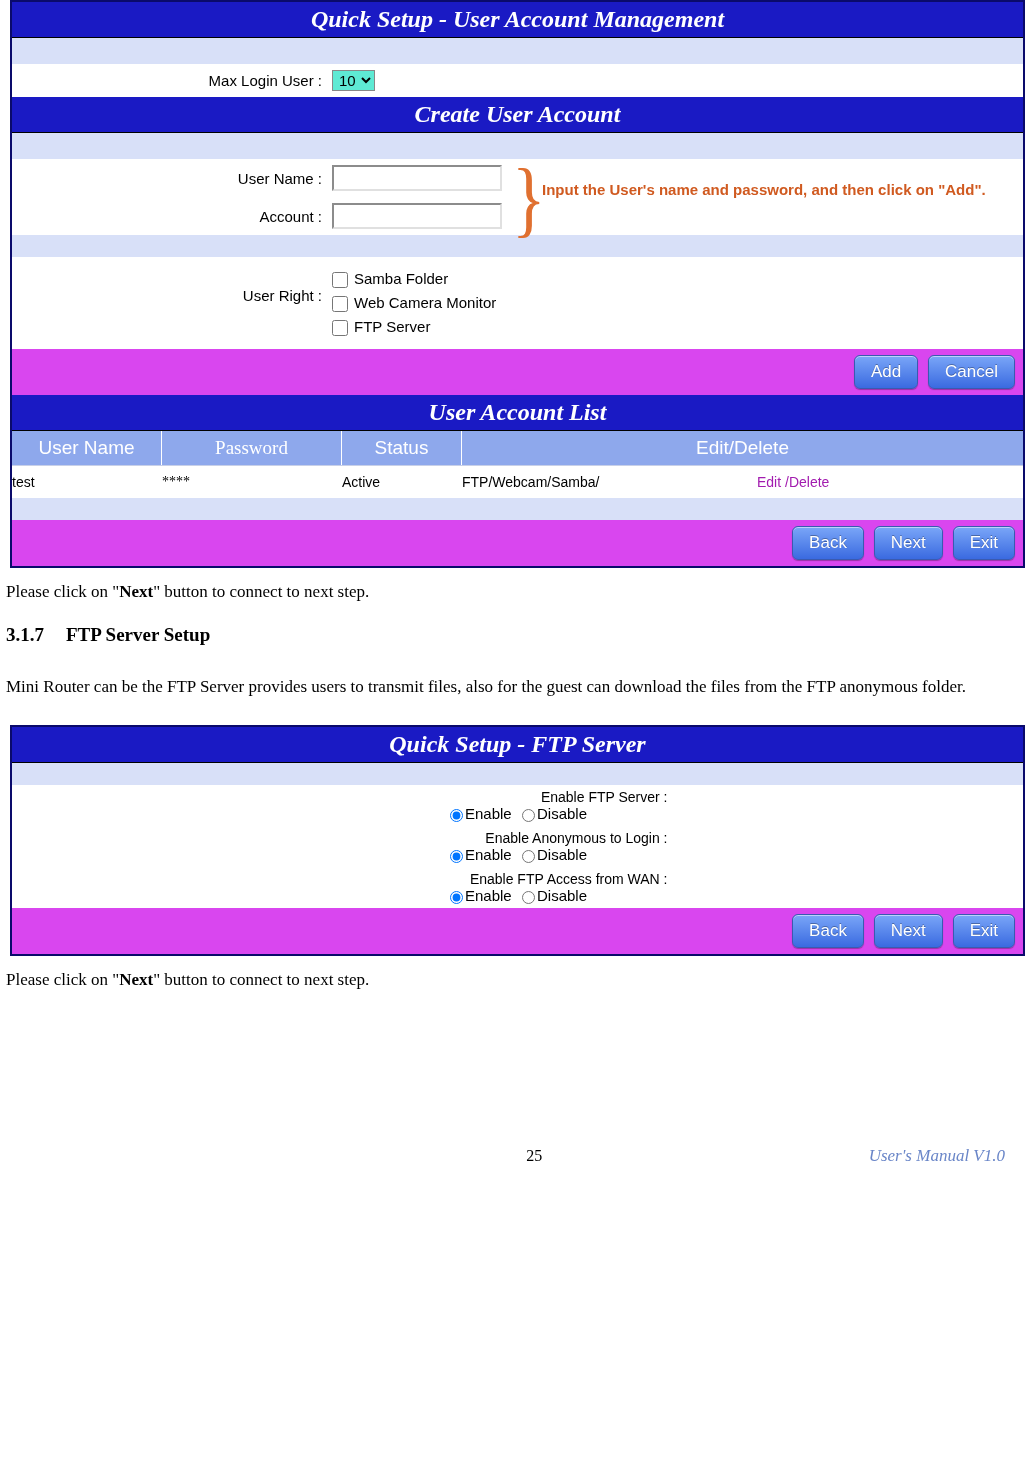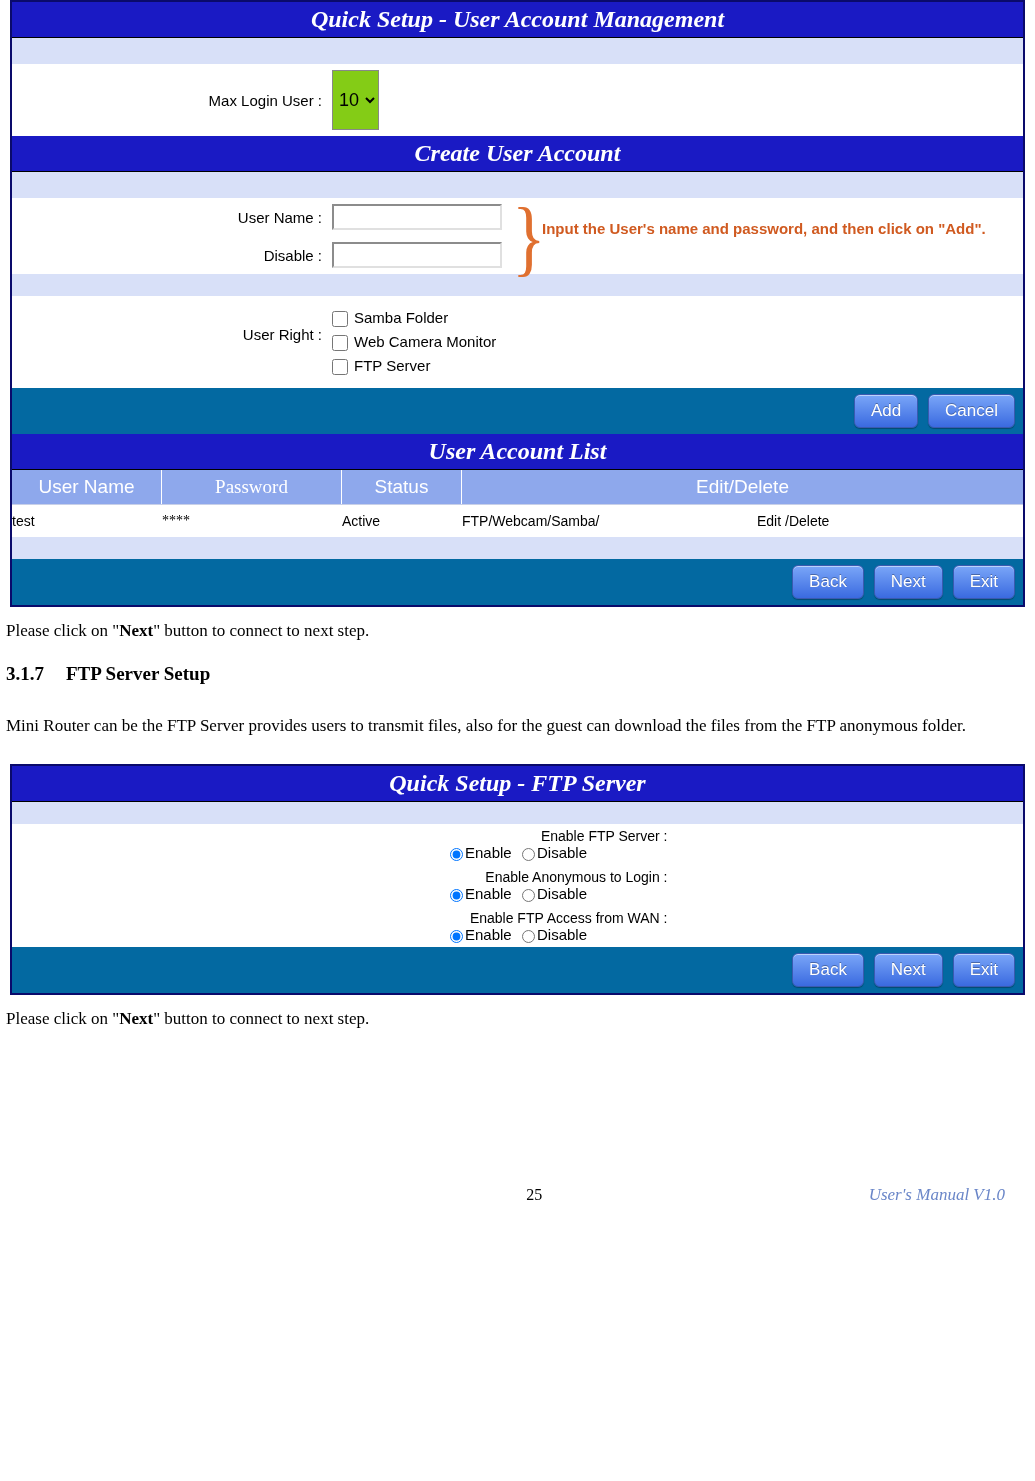--- a/index.html
+++ b/index.html
@@ -23,41 +23,41 @@
     font-size: 24px;
     padding: 4px 0;
     border-bottom: 1px solid #000;
   }
   .lightbar { background: #d8e0f8; height: 26px; }
   .lightbar2 { background: #d8e0f8; height: 22px; }
   .row { display: flex; align-items: center; padding: 6px 0; }
   .lbl { width: 320px; text-align: right; padding-right: 10px; font-size: 15px; }
   .val { flex: 1; display: flex; align-items: center; }
   select {
-    font-size: 18px; padding: 18px 2px; background: #84cc16; border: 1px solid #888;
+    font-size: 15px; padding: 0 2px; background: #5eead4; border: 1px solid #888;
   }
   select.winsel { font-family: Arial; }
   input[type=text], input[type=password] {
     width: 170px; height: 26px; border: 2px inset #e0e0e0; background: #fff;
   }
   .callout {
     position: relative;
   }
   .brace {
     color: #e07030; font-size: 70px; font-family: serif; line-height: 0;
     position: absolute; left: 500px; top: 40px; transform: scaleY(1.2);
   }
   .calltxt {
     position: absolute; left: 530px; top: 22px; color: #d05a20;
     font-family: Verdana, sans-serif; font-weight: bold; font-size: 15px;
     width: 500px;
   }
   .chk { width: 16px; height: 16px; vertical-align: middle; margin-right: 6px; }
   .btnbar {
-    background: #0369a1; text-align: right; padding: 6px 8px;
+    background: #d946ef; text-align: right; padding: 6px 8px;
   }
   .btn3d {
     display: inline-block; min-width: 60px; padding: 6px 16px;
     font-family: Arial; font-size: 17px; font-weight: normal;
     color: #fff; text-align: center; margin-left: 6px;
     background: linear-gradient(#7aa6f8,#3a6ae0);
     border: 1px solid #3a5ab0;
     border-radius: 6px;
     box-shadow: inset 0 1px 0 rgba(255,255,255,0.5), 0 1px 1px rgba(0,0,0,0.3);
     text-shadow: 0 -1px 0 rgba(0,0,0,0.3);
@@ -71,21 +71,21 @@
   .c-user { width: 150px; }
   .c-pass { width: 180px; font-family: Liberation Serif, serif; }
   .c-stat { width: 120px; }
   .c-right { width: 295px; }
   .c-ed   { flex: 1; border-right: none !important; }
   .tblrow {
     display: flex; background: #fff; font-family: Arial; font-size: 14px;
     border-top: 1px solid #c8d0e8;
   }
   .tblrow > div { padding: 8px 0; text-align: left; }
-  .editdel { color: #000000; }
+  .editdel { color: #a21caf; }
 
   .doc { padding: 10px 12px 0 6px; font-family: Verdana; font-size: 17px; line-height: 1.7; }
   .doc strong { font-weight: bold; }
   .sec-head { font-weight: bold; font-size: 19px; margin: 12px 0 18px 0; display: flex; gap: 22px;}
   .footer {
     display: flex; justify-content: space-between; align-items: baseline;
     margin-top: 140px; padding: 0 30px 0 0; font-family: Verdana;
   }
   .pagenum { flex:1; text-align:center; font-family:'Times New Roman',serif; font-size:16px;margin-top:12px; }
   .footright { color:#6a86c8; font-style:italic; font-size:17px; }
@@ -114,21 +114,21 @@
   <div class="lightbar"></div>
 
   <div class="callout">
     <div class="row">
       <div class="lbl">User Name :</div>
       <div class="val">
           <input type="text" style="">
         </div>
     </div>
     <div class="row">
-      <div class="lbl">Disable :</div>
+      <div class="lbl">Account :</div>
       <div class="val">
           <input type="password" style="">
         </div>
     </div>
     <span class="brace">}</span>
     <div class="calltxt">Input the User's name and password, and then click on "Add".</div>
   </div>
 
   <div class="lightbar2"></div>
 

